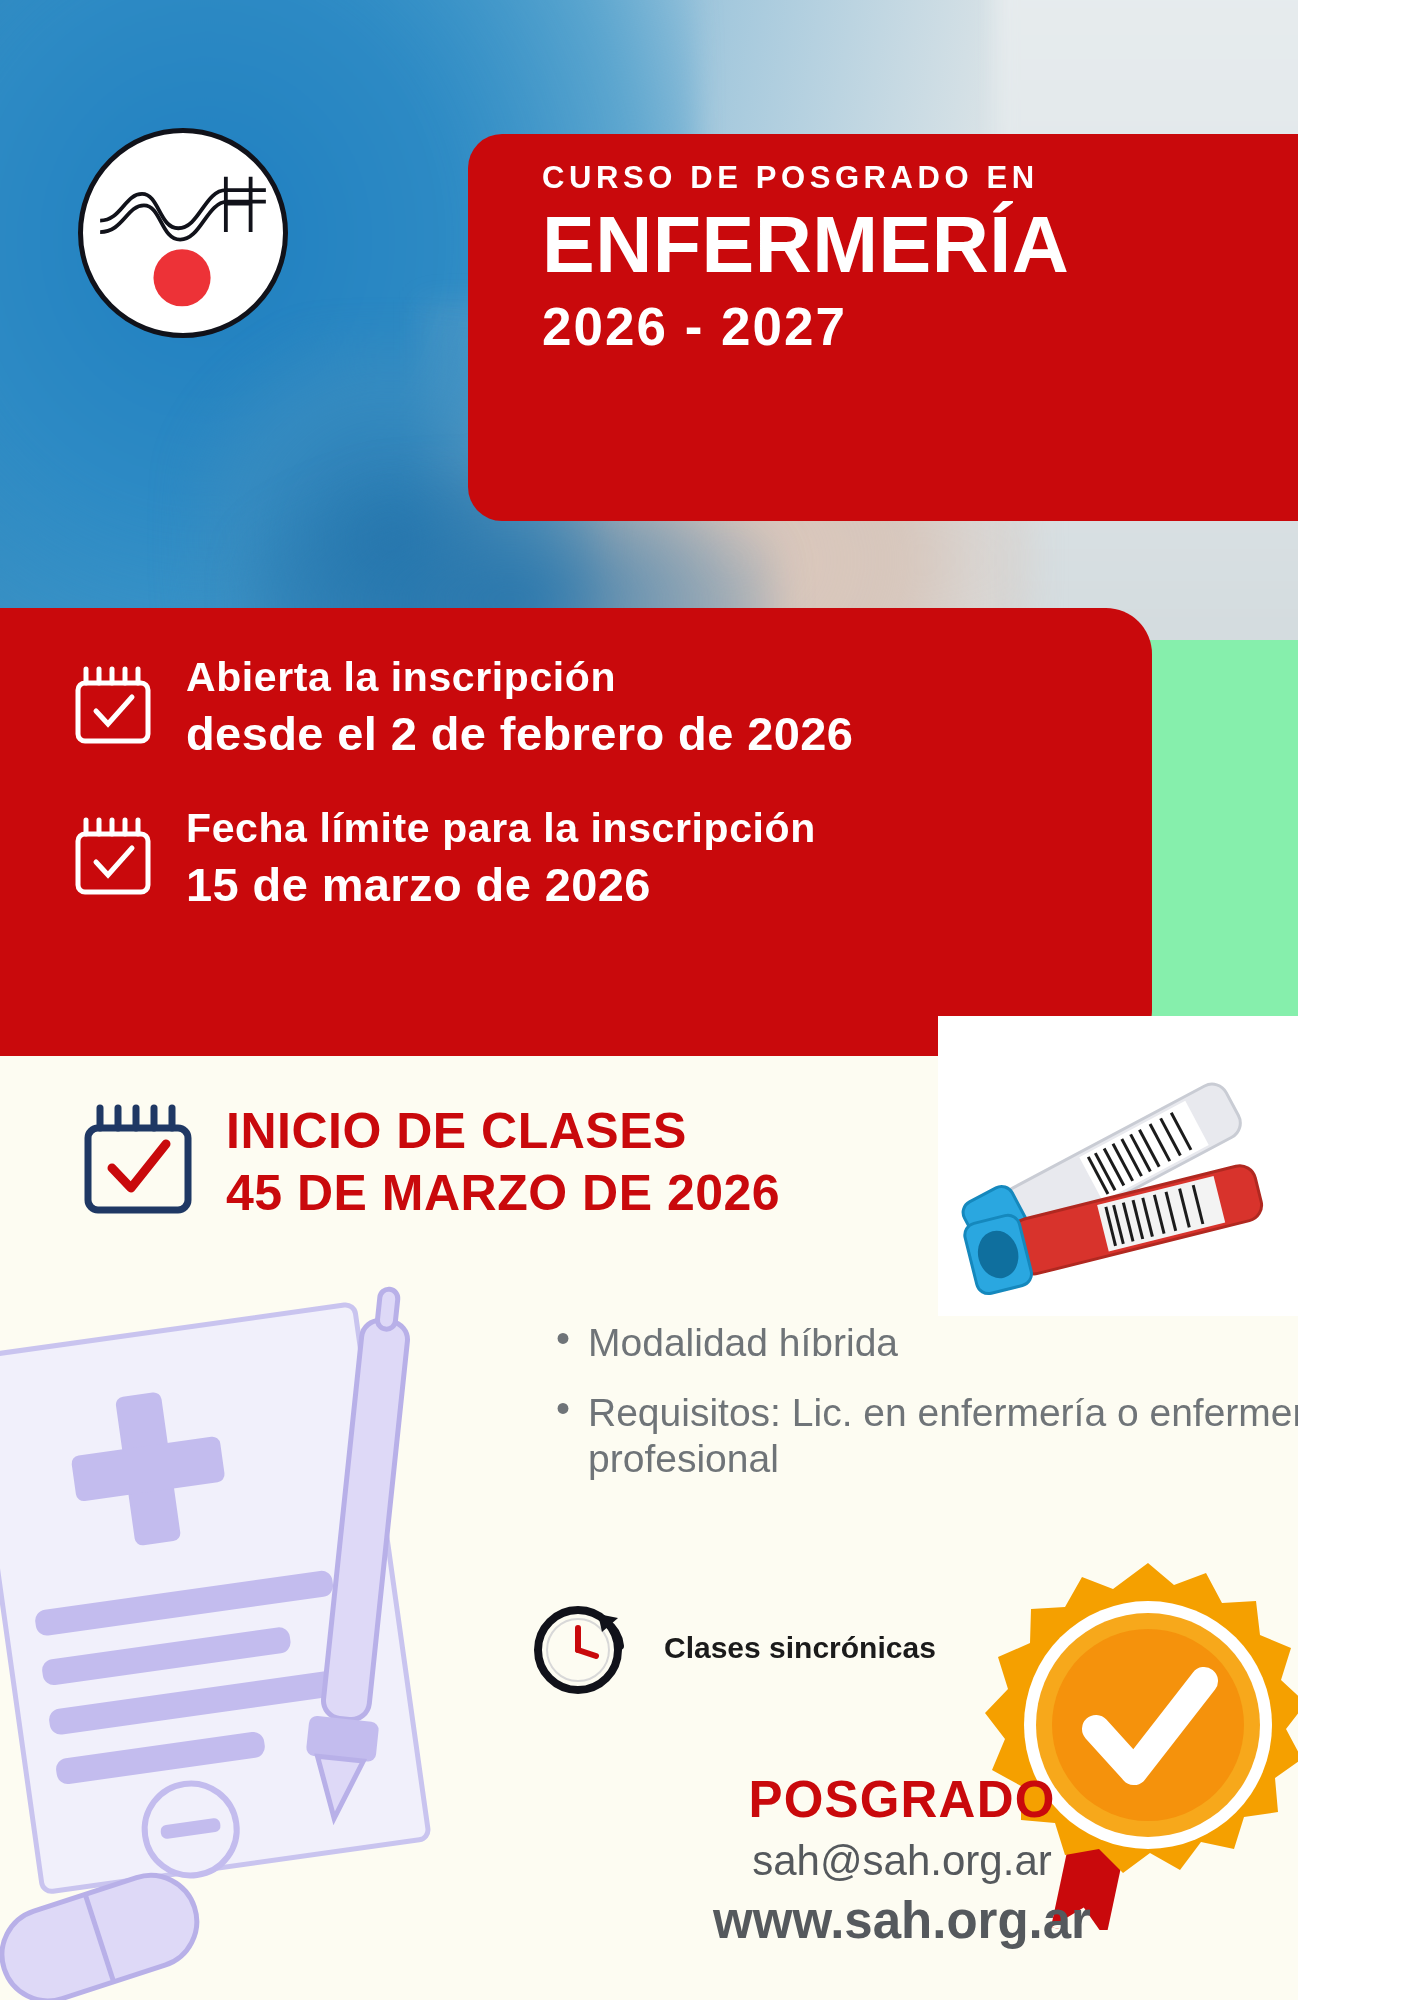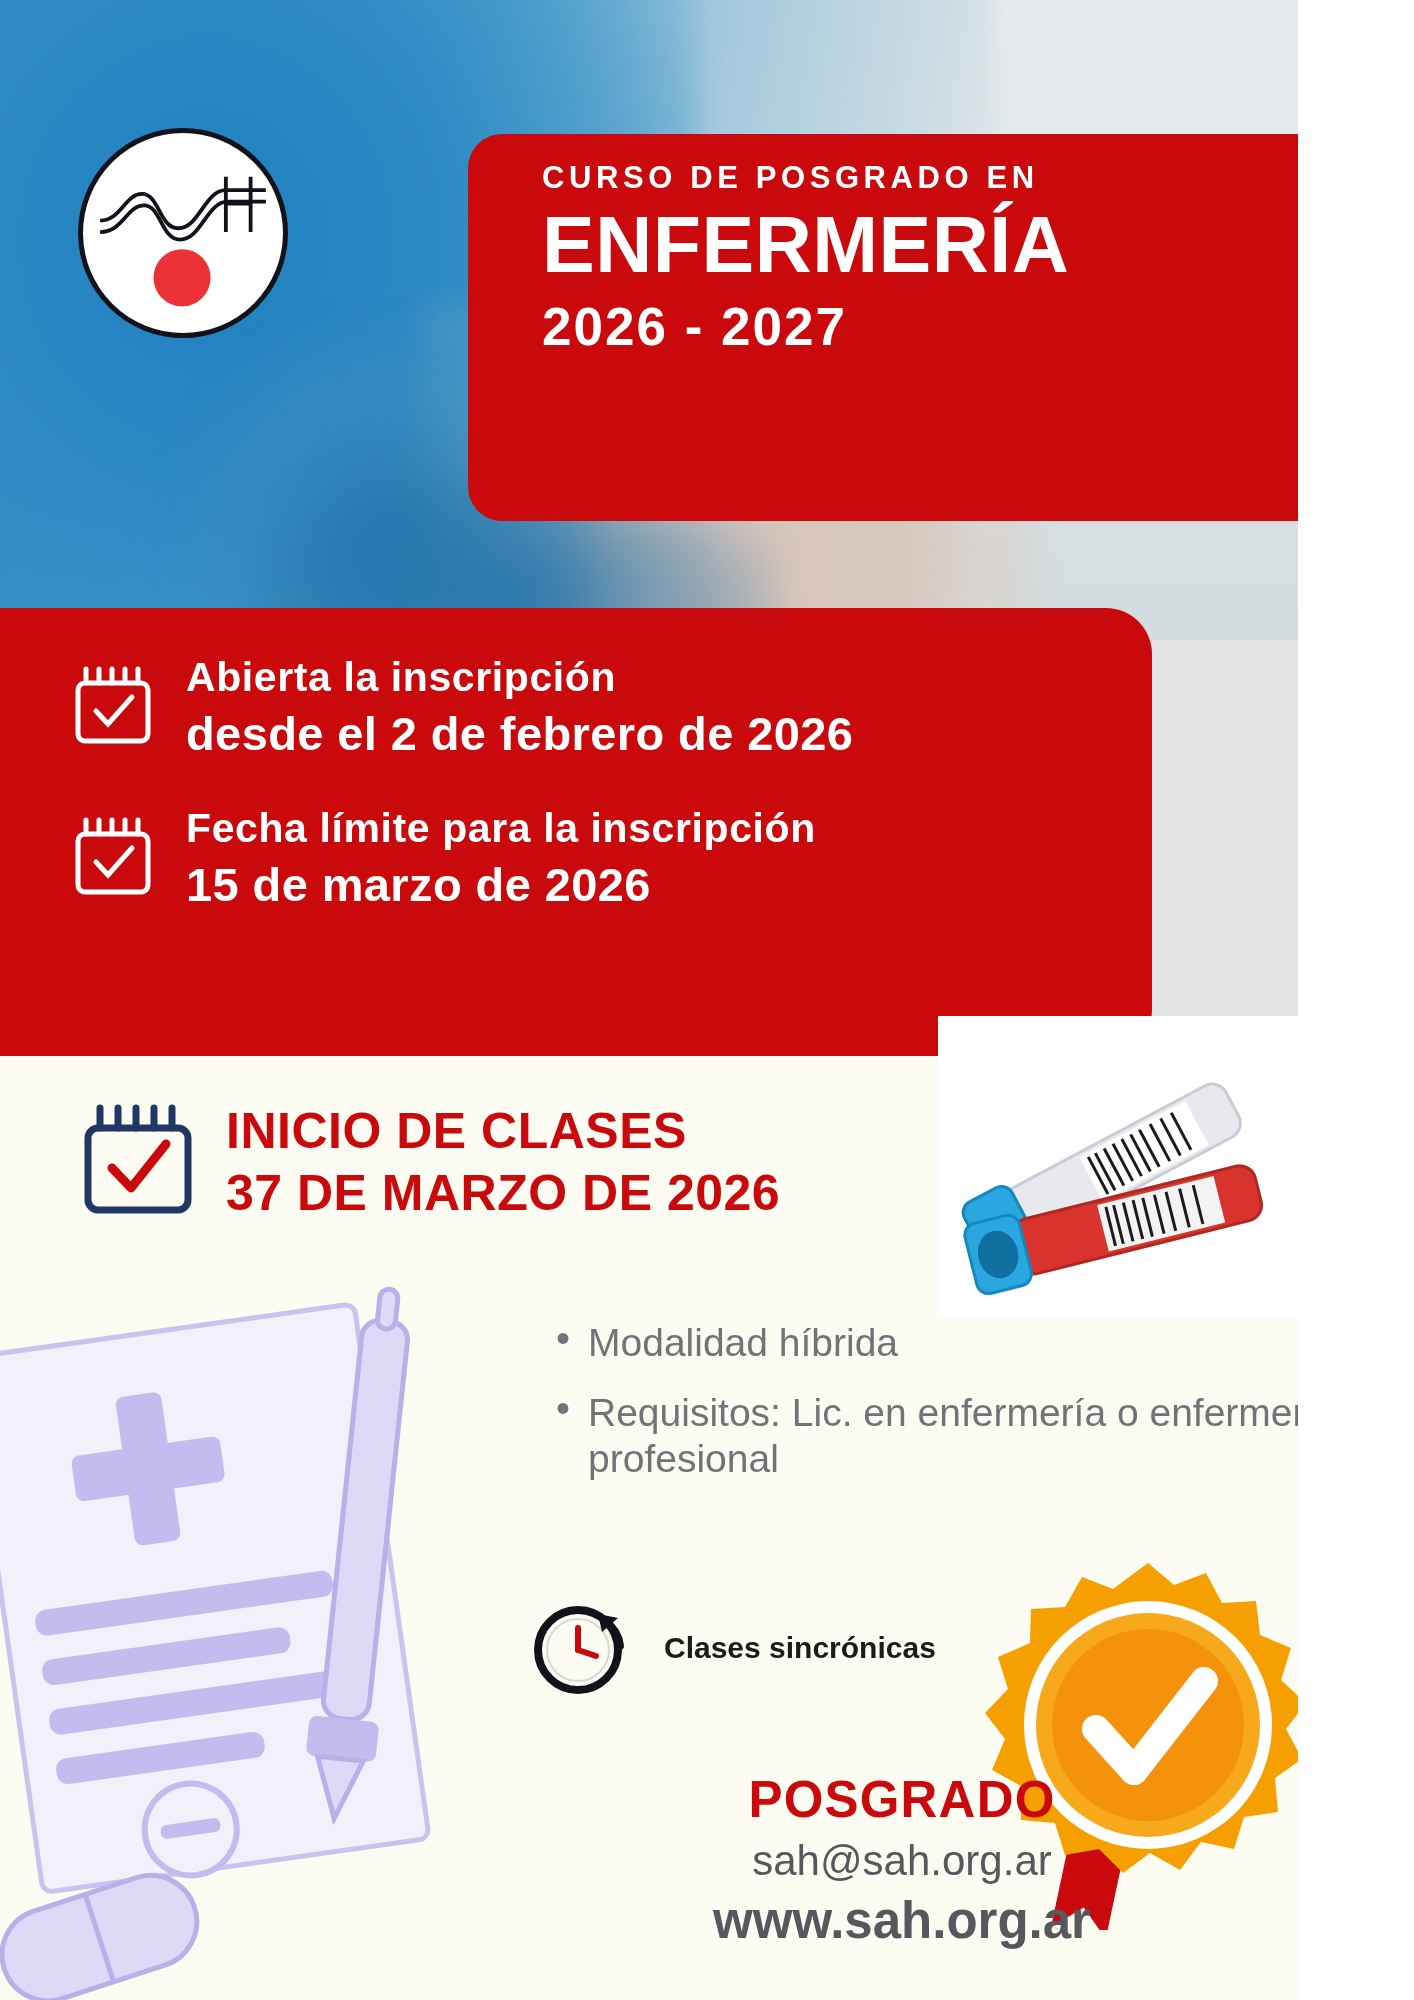--- a/index.html
+++ b/index.html
@@ -8,21 +8,21 @@
     background: #ffffff;
   }
   body {
     font-family: "Liberation Sans", sans-serif;
   }
   .poster {
     position: relative;
     width: 1298px;
     height: 2000px;
     overflow: hidden;
-    background: #e5e5e5;
+    background: #86efac;
   }
 
   
   .photo-area {
     position: absolute;
     left: 0; top: 0;
     width: 1414px; height: 640px;
     overflow: hidden;
     background: linear-gradient(100deg, #2f7fb5 0%, #4aa0cf 22%, #9fc6dc 46%, #d8e2e6 66%, #e9eef0 100%);
   }
@@ -415,21 +415,21 @@
           <line x1="58" y1="8" x2="58" y2="28"></line>
           <line x1="76" y1="8" x2="76" y2="28"></line>
           <line x1="94" y1="8" x2="94" y2="28"></line>
           <rect x="10" y="28" width="100" height="82" rx="10"></rect>
         </g>
         <polyline points="34,68 53,88 88,44" stroke="#c9090c" stroke-width="9" fill="none" stroke-linecap="round" stroke-linejoin="round"></polyline>
       </svg>
     </span>
     <div>
       <p class="start-l1">INICIO DE CLASES</p>
-      <p class="start-l2">37 DE MARZO DE 2026</p>
+      <p class="start-l2">45 DE MARZO DE 2026</p>
     </div>
   </div>
 
   <div class="bullets">
     <div class="bullet">
       <span class="dot">•</span>
       <span class="btxt">Modalidad híbrida</span>
     </div>
     <div class="bullet">
       <span class="dot">•</span>

